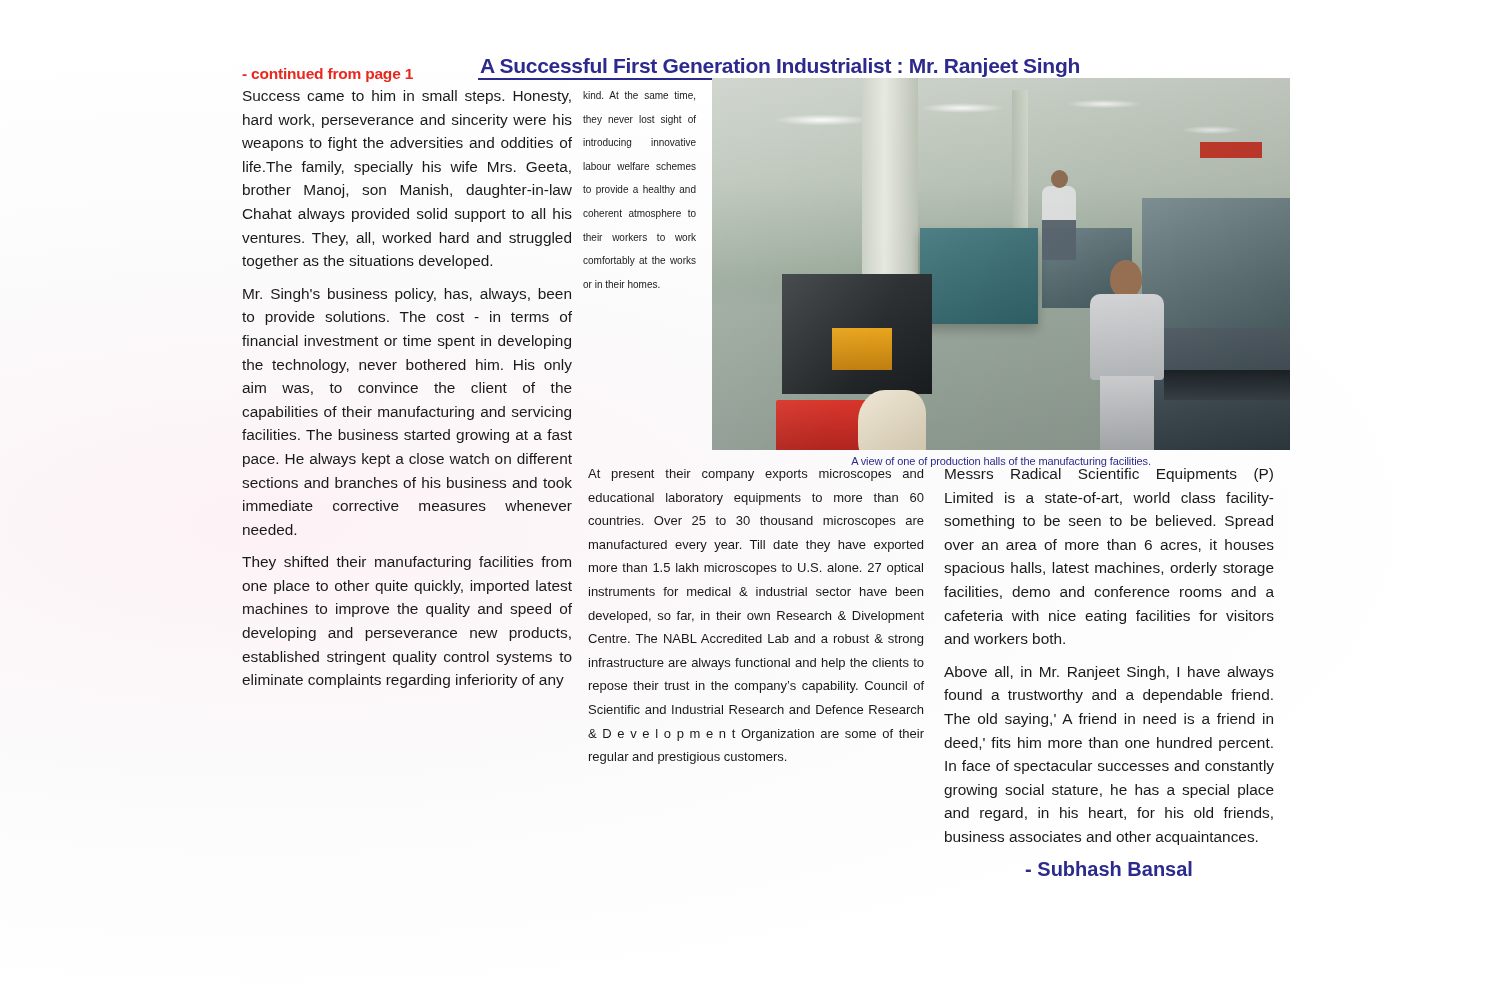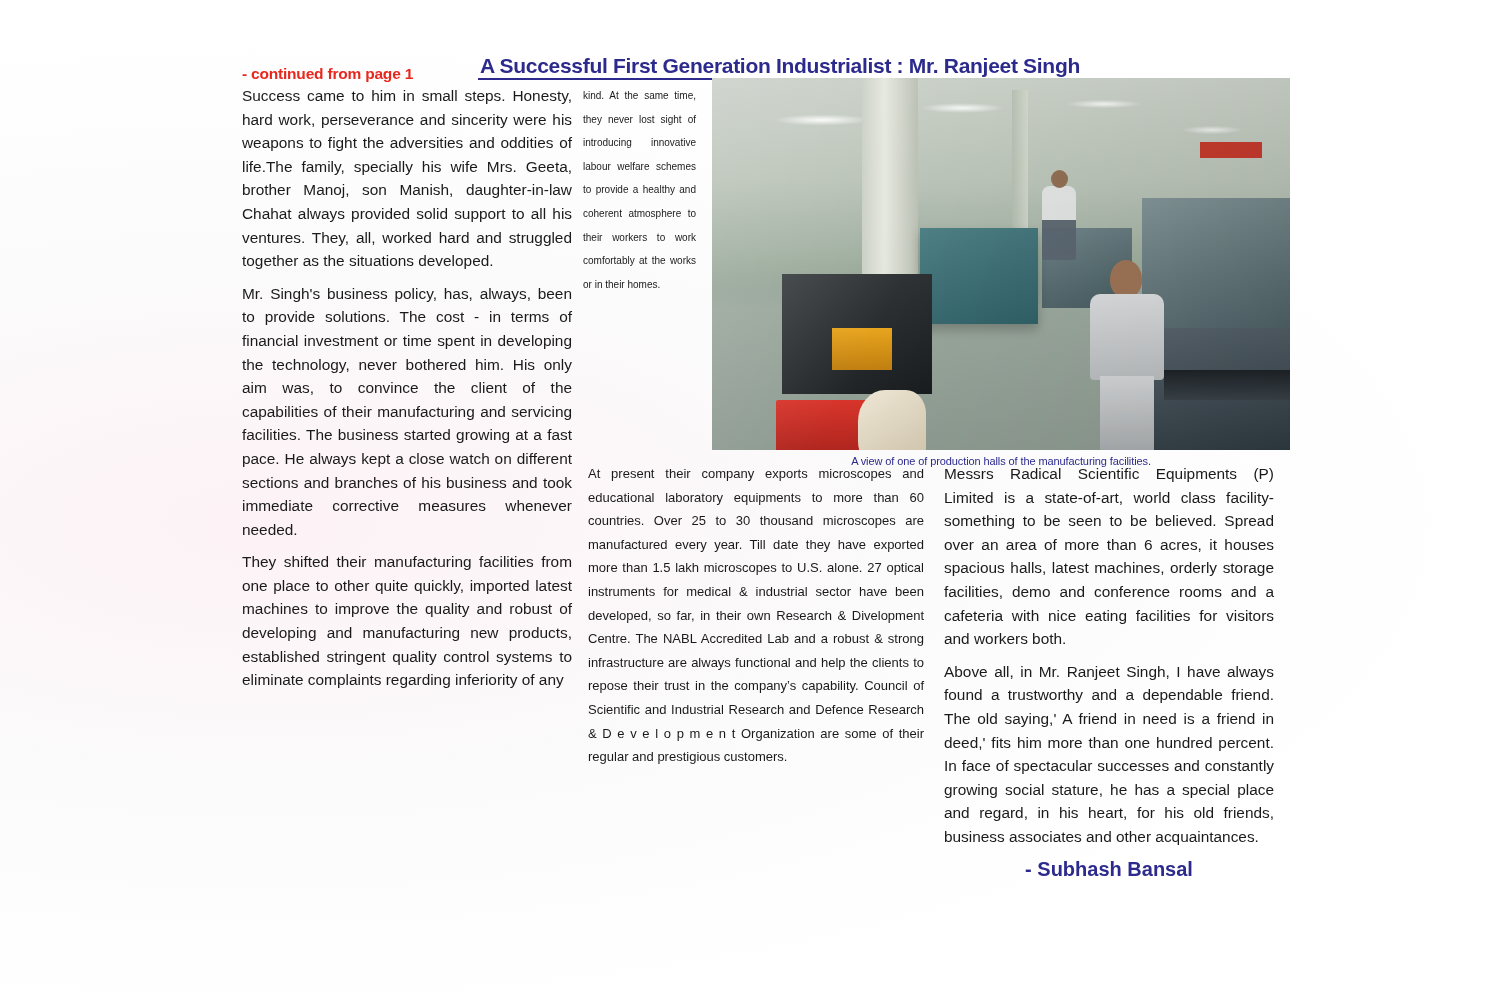--- a/index.html
+++ b/index.html
@@ -312,21 +312,21 @@
           <div class="legs"></div>
         </div>
         <div class="ph-gloss"></div>
       </div>
     </div>
     <div class="caption">A view of one of production halls of the manufacturing facilities.</div>
 
     <div class="col col-1">
       <p>Success came to him in small steps. Honesty, hard work, perseverance and sincerity were his weapons to fight the adversities and oddities of life.The family, specially his wife Mrs. Geeta, brother Manoj, son Manish, daughter-in-law Chahat always provided solid support to all his ventures. They, all, worked hard and struggled together as  the situations developed.</p>
       <p>Mr. Singh's business policy, has, always, been to provide solutions. The cost - in terms of financial investment or time spent in developing the technology, never bothered him. His only aim was, to convince the client of the capabilities of  their manufacturing and servicing facilities. The business started growing at a fast pace. He always kept a close watch on different sections and branches of his business and took immediate corrective measures whenever needed.</p>
-      <p>They shifted their manufacturing facilities from one place to other quite quickly, imported latest machines to improve the quality and robust of developing and manufacturing new products, established stringent quality control systems to eliminate complaints regarding inferiority of any</p>
+      <p>They shifted their manufacturing facilities from one place to other quite quickly, imported latest machines to improve the quality and speed of developing and perseverance new products, established stringent quality control systems to eliminate complaints regarding inferiority of any</p>
     </div>
 
     <div class="col-2-top">kind. At the same time, they never lost sight of introducing innovative labour welfare schemes to provide a healthy and coherent atmosphere to their workers to work comfortably at the works or in their homes.</div>
 
     <div class="col-2-body">
       <p>At present their company exports microscopes and educational laboratory equipments to more than 60 countries. Over 25 to 30 thousand microscopes are manufactured every year. Till date they have exported more than 1.5 lakh microscopes to U.S. alone. 27 optical instruments for medical &amp; industrial sector have been developed, so far, in their own Research &amp; Divelopment Centre. The NABL Accredited Lab and a robust &amp; strong infrastructure  are always functional and help the clients to repose their trust in the company’s capability. Council of Scientific and Industrial Research and Defence Research &amp; D e v e l o p m e n t Organization are some of their regular and prestigious customers.</p>
     </div>
 
     <div class="col-3-body">
       <p>Messrs Radical Scientific Equipments (P) Limited is a state-of-art, world class facility-something to be seen to be believed. Spread over an area of more than 6 acres, it houses spacious halls, latest machines, orderly storage facilities, demo and conference rooms and a cafeteria with nice eating facilities for visitors and workers both.</p>

